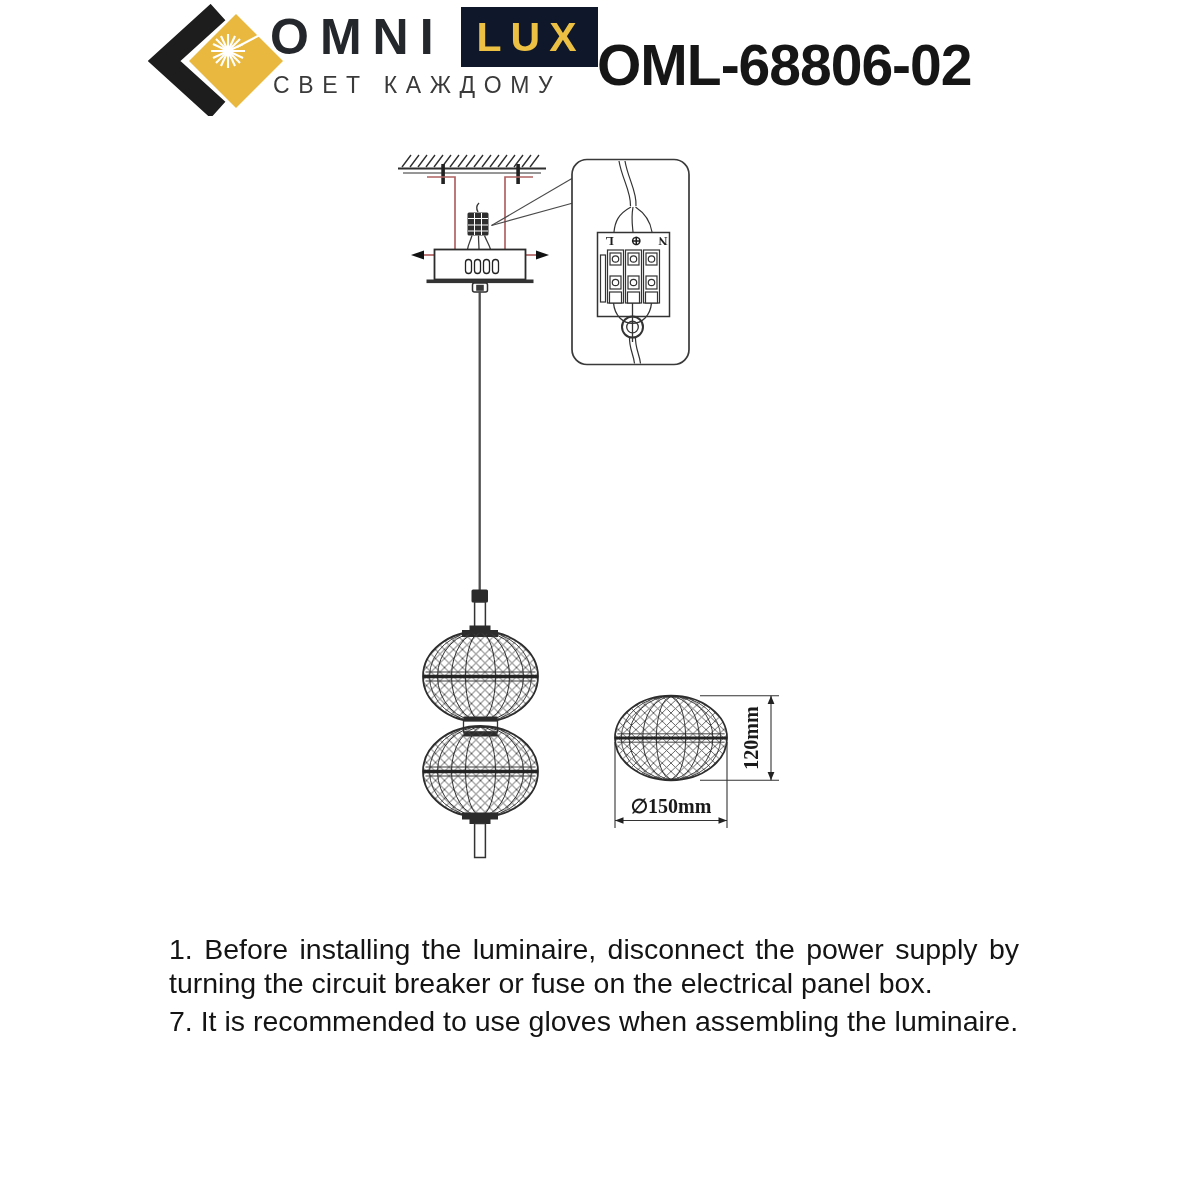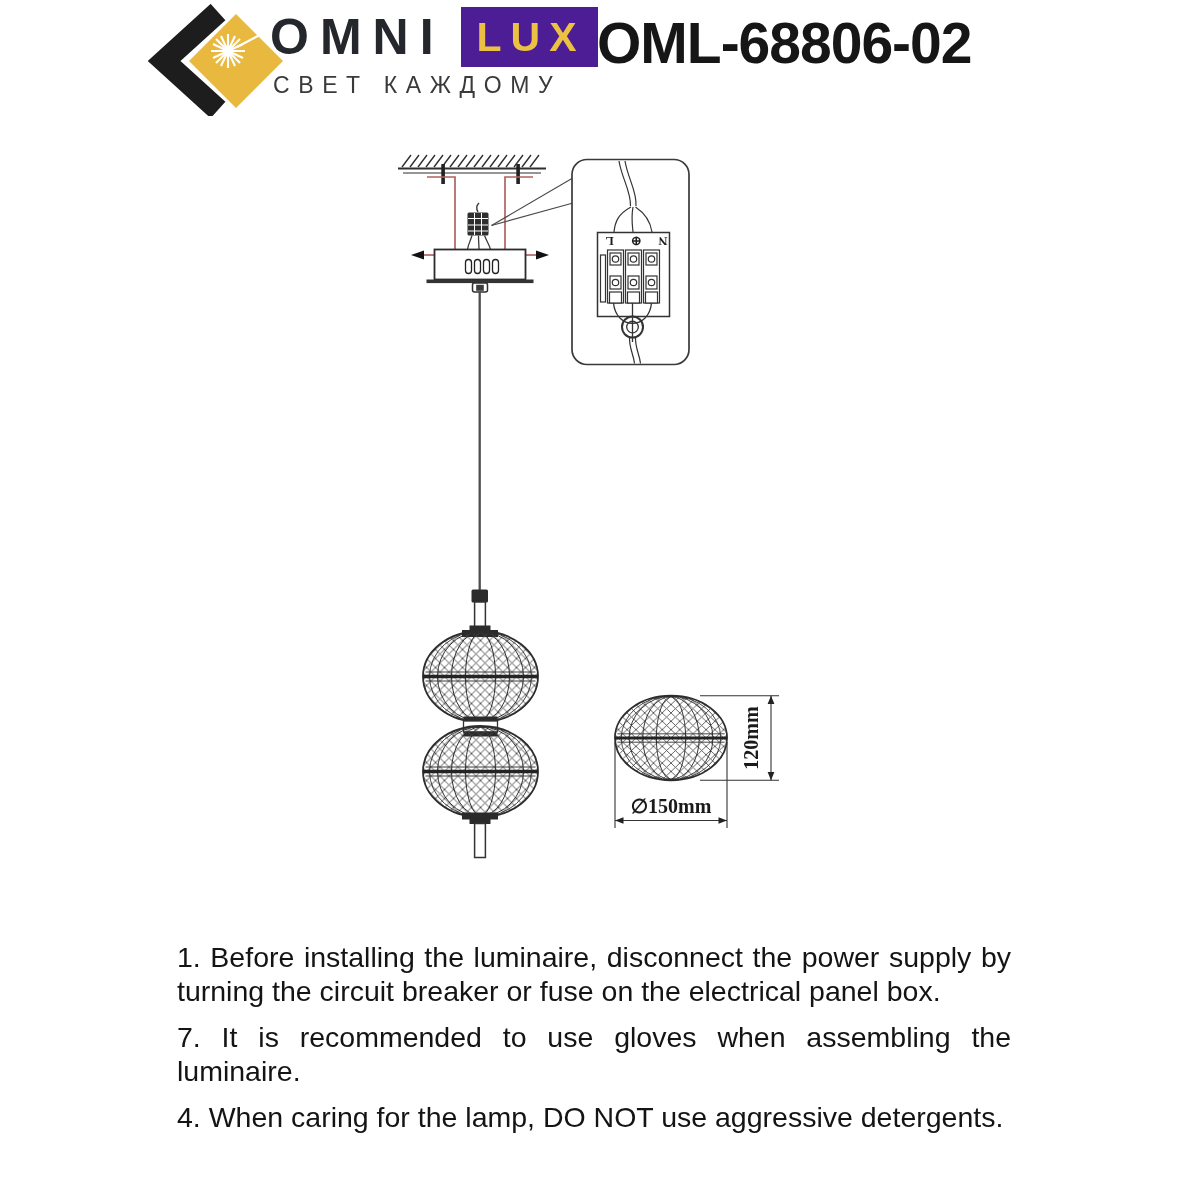--- a/index.html
+++ b/index.html
@@ -3,33 +3,33 @@
 <meta charset="utf-8">
 <style>
   html,body{margin:0;padding:0;background:#fff;}
   .page{position:relative;width:1200px;height:1200px;background:#ffffff;overflow:hidden;
         font-family:"Liberation Sans",sans-serif;color:#1a1a1a;}
 
   
   .logo-icon{position:absolute;left:148px;top:4px;width:136px;height:112px;}
   .brand-row{position:absolute;left:270px;top:7px;height:60px;display:flex;align-items:center;gap:16px;}
   .brand-omni{font-size:50px;font-weight:600;letter-spacing:11px;color:#24272b;line-height:1;}
-  .brand-lux{background:#4c1d95;color:#ecc043;font-size:41px;font-weight:700;
+  .brand-lux{background:#0f172a;color:#ecc043;font-size:41px;font-weight:700;
              letter-spacing:9px;line-height:1;padding:10px 12px 9px 16px;}
   .brand-tagline{position:absolute;left:273px;top:72px;font-size:23px;font-weight:500;
                  letter-spacing:8.6px;color:#3a3a3a;white-space:nowrap;}
-  .model-number{position:absolute;left:597px;top:10px;width:420px;font-size:57px;font-weight:700;
+  .model-number{position:absolute;left:597px;top:32px;width:420px;font-size:57px;font-weight:700;
                 letter-spacing:-1px;color:#161616;white-space:nowrap;}
 
   
   .diagram{position:absolute;left:380px;top:140px;width:420px;height:740px;}
 
   
   .instructions{position:absolute;left:165px;top:928px;width:858px;}
-  .instructions p{margin:12px;font-size:28.5px;line-height:34px;text-align:justify;color:#141414;}
+  .instructions p{margin:4px;font-size:28.5px;line-height:34px;text-align:justify;color:#141414;}
 </style>
 </head>
 <body>
 
 <div class="page">
 
   <svg class="logo-icon" viewBox="0 0 136 112" aria-hidden="true">
     <polyline points="70,8 16,57 70,106" fill="none" stroke="#1d1d1d" stroke-width="22"></polyline>
     <polygon points="88,10 135,57 88,104 41,57" fill="#E9B83E"></polygon>
     <g stroke="#ffffff" stroke-width="2.1">
@@ -202,16 +202,15 @@
         <polygon points="727,820.5 718.5,817.2 718.5,823.8"></polygon>
       </g>
       <text transform="translate(757.5 738) rotate(-90)" text-anchor="middle" font-family="Liberation Serif, serif" font-weight="bold" font-size="20" fill="#1a1a1a">120mm</text>
       <text x="671" y="813" text-anchor="middle" font-family="Liberation Serif, serif" font-weight="bold" font-size="20" fill="#1a1a1a">∅150mm</text>
     </g>
   </svg>
 
   <div class="instructions">
     <p>1. Before installing the luminaire, disconnect the power supply by turning the circuit breaker or fuse on the electrical panel box.</p>
     <p>7. It is recommended to use gloves when assembling the luminaire.</p>
-    <p>4. When caring for the lamp, DO NOT use aggressive detergents.</p>
   </div>
 
 </div>
 
 </body></html>

